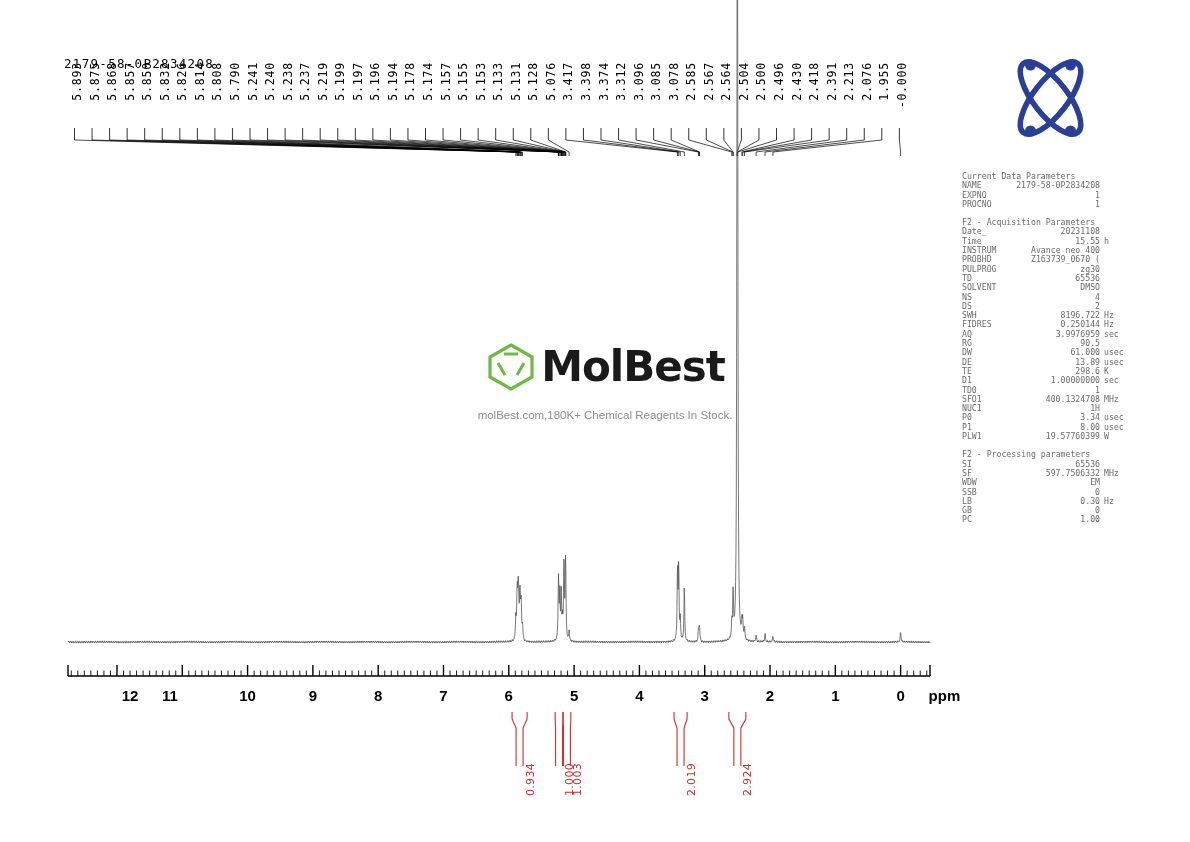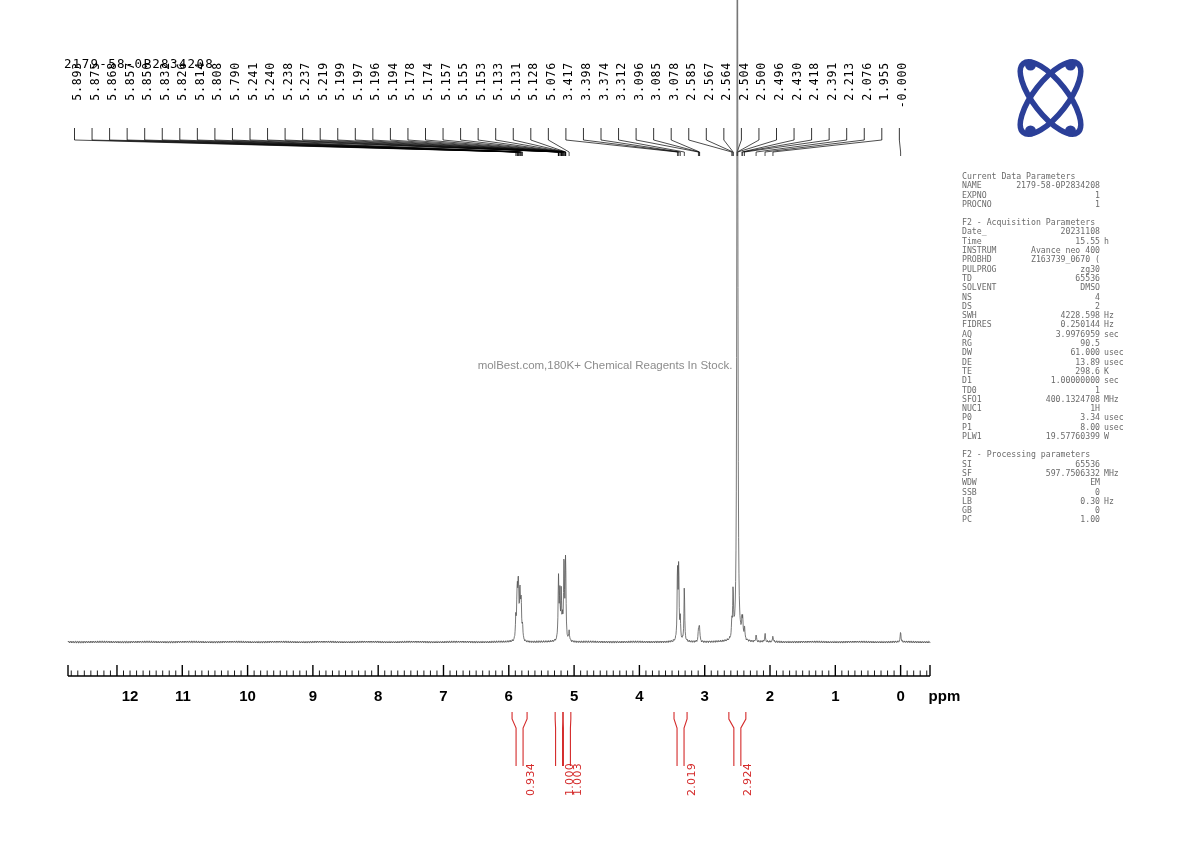--- a/index.html
+++ b/index.html
@@ -398,21 +398,21 @@
       <line x1="97.38636363636545" y1="676" x2="97.38636363636545" y2="670.5" stroke="#000" stroke-width="0.9"></line>
       <line x1="90.85606060606244" y1="676" x2="90.85606060606244" y2="670.5" stroke="#000" stroke-width="0.9"></line>
       <line x1="84.32575757575944" y1="676" x2="84.32575757575944" y2="670.5" stroke="#000" stroke-width="0.9"></line>
       <line x1="77.79545454545642" y1="676" x2="77.79545454545642" y2="670.5" stroke="#000" stroke-width="0.9"></line>
       <line x1="71.26515151515342" y1="676" x2="71.26515151515342" y2="670.5" stroke="#000" stroke-width="0.9"></line>
       <line x1="68" y1="676" x2="68" y2="665" stroke="#000" stroke-width="1.4"></line>
       <line x1="930" y1="676" x2="930" y2="665" stroke="#000" stroke-width="1.4"></line>
     </svg>
   <div id="axis-unit" style="left: 928.614px;">ppm</div>
 <div class="axis-tick-label" style="left: 130px;">12</div>
-    <div class="axis-tick-label" style="left: 183px; text-align: right;">11</div>
+    <div class="axis-tick-label" style="left: 170px; text-align: right;">11</div>
     <div class="axis-tick-label" style="left: 247.583px;">10</div>
     <div class="axis-tick-label" style="left: 312.886px;">9</div>
     <div class="axis-tick-label" style="left: 378.189px;">8</div>
     <div class="axis-tick-label" style="left: 443.492px;">7</div>
     <div class="axis-tick-label" style="left: 508.795px;">6</div>
     <div class="axis-tick-label" style="left: 574.098px;">5</div>
     <div class="axis-tick-label" style="left: 639.402px;">4</div>
     <div class="axis-tick-label" style="left: 704.705px;">3</div>
     <div class="axis-tick-label" style="left: 770.008px;">2</div>
     <div class="axis-tick-label" style="left: 835.311px;">1</div>
@@ -433,20 +433,29 @@
       <path d="M745.8454545454546,712 L745.8454545454546,719 L740.8560606060607,728 L740.8560606060607,766" fill="none" stroke="#d42a2a" stroke-width="1.1"></path>
     </svg>
 <div class="integral-value" style="left: 523.57px; top: 763px;">0.934</div>
     <div class="integral-value" style="left: 563.079px; top: 763px;">1.000</div>
     <div class="integral-value" style="left: 570.915px; top: 763px;">1.003</div>
     <div class="integral-value" style="left: 684.542px; top: 763px;">2.019</div>
     <div class="integral-value" style="left: 741.356px; top: 763px;">2.924</div>
   </div>
 
 <div id="watermark">
+  <div id="watermark-logo-row">
+    <svg width="52" height="50" viewBox="0 0 52 50">
+      <polygon points="26,3 47,15 47,35 26,47 5,35 5,15" fill="none" stroke="#6cb944" stroke-width="3.2"></polygon>
+      <line x1="19" y1="12" x2="33" y2="12" stroke="#6cb944" stroke-width="3"></line>
+      <line x1="13" y1="21" x2="20" y2="33" stroke="#6cb944" stroke-width="3"></line>
+      <line x1="39" y1="21" x2="32" y2="33" stroke="#6cb944" stroke-width="3"></line>
+    </svg>
+    <div id="watermark-wordmark">MolBest</div>
+  </div>
   <div id="watermark-tagline">molBest.com,180K+ Chemical Reagents In Stock.</div>
 </div>
 
 <div id="bruker-logo">
   <svg width="175" height="92" viewBox="0 0 175 92">
     <g transform="translate(87.5,46)">
       <ellipse cx="0" cy="0" rx="17" ry="44" fill="none" stroke="#2b3f98" stroke-width="5.5" transform="rotate(38)"></ellipse>
       <ellipse cx="0" cy="0" rx="17" ry="44" fill="none" stroke="#2b3f98" stroke-width="5.5" transform="rotate(-38)"></ellipse>
       <circle cx="-20" cy="-33" r="5.5" fill="#2b3f98"></circle>
       <circle cx="20" cy="-33" r="5.5" fill="#2b3f98"></circle>
@@ -468,21 +477,21 @@
   <div id="param-acquisition">
       <div class="param-row"><span class="param-key">Date_</span><span class="param-val">20231108</span><span class="param-unit"></span></div>
       <div class="param-row"><span class="param-key">Time</span><span class="param-val">15.55</span><span class="param-unit">h</span></div>
       <div class="param-row"><span class="param-key">INSTRUM</span><span class="param-val">Avance neo 400</span><span class="param-unit"></span></div>
       <div class="param-row"><span class="param-key">PROBHD</span><span class="param-val">Z163739_0670 (</span><span class="param-unit"></span></div>
       <div class="param-row"><span class="param-key">PULPROG</span><span class="param-val">zg30</span><span class="param-unit"></span></div>
       <div class="param-row"><span class="param-key">TD</span><span class="param-val">65536</span><span class="param-unit"></span></div>
       <div class="param-row"><span class="param-key">SOLVENT</span><span class="param-val">DMSO</span><span class="param-unit"></span></div>
       <div class="param-row"><span class="param-key">NS</span><span class="param-val">4</span><span class="param-unit"></span></div>
       <div class="param-row"><span class="param-key">DS</span><span class="param-val">2</span><span class="param-unit"></span></div>
-      <div class="param-row"><span class="param-key">SWH</span><span class="param-val">4228.598</span><span class="param-unit">Hz</span></div>
+      <div class="param-row"><span class="param-key">SWH</span><span class="param-val">8196.722</span><span class="param-unit">Hz</span></div>
       <div class="param-row"><span class="param-key">FIDRES</span><span class="param-val">0.250144</span><span class="param-unit">Hz</span></div>
       <div class="param-row"><span class="param-key">AQ</span><span class="param-val">3.9976959</span><span class="param-unit">sec</span></div>
       <div class="param-row"><span class="param-key">RG</span><span class="param-val">90.5</span><span class="param-unit"></span></div>
       <div class="param-row"><span class="param-key">DW</span><span class="param-val">61.000</span><span class="param-unit">usec</span></div>
       <div class="param-row"><span class="param-key">DE</span><span class="param-val">13.89</span><span class="param-unit">usec</span></div>
       <div class="param-row"><span class="param-key">TE</span><span class="param-val">298.6</span><span class="param-unit">K</span></div>
       <div class="param-row"><span class="param-key">D1</span><span class="param-val">1.00000000</span><span class="param-unit">sec</span></div>
       <div class="param-row"><span class="param-key">TD0</span><span class="param-val">1</span><span class="param-unit"></span></div>
       <div class="param-row"><span class="param-key">SFO1</span><span class="param-val">400.1324708</span><span class="param-unit">MHz</span></div>
       <div class="param-row"><span class="param-key">NUC1</span><span class="param-val">1H</span><span class="param-unit"></span></div>

